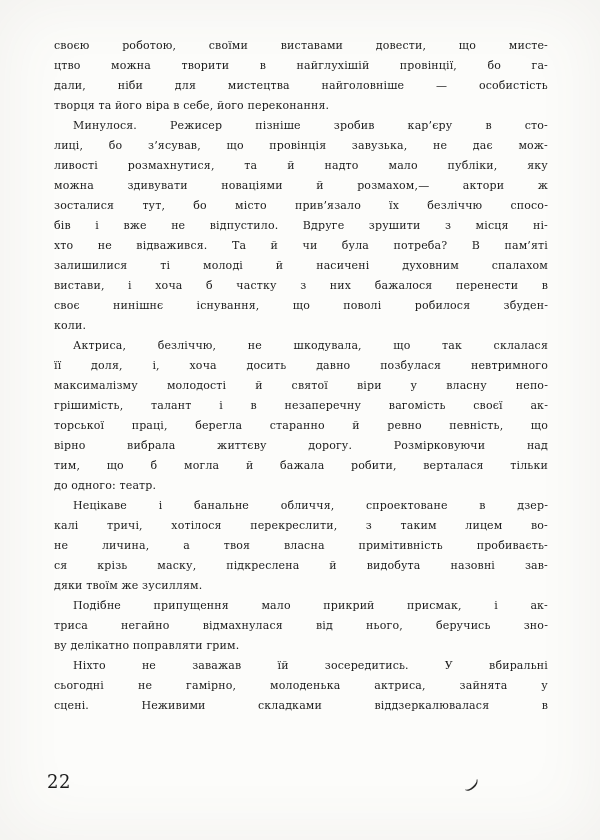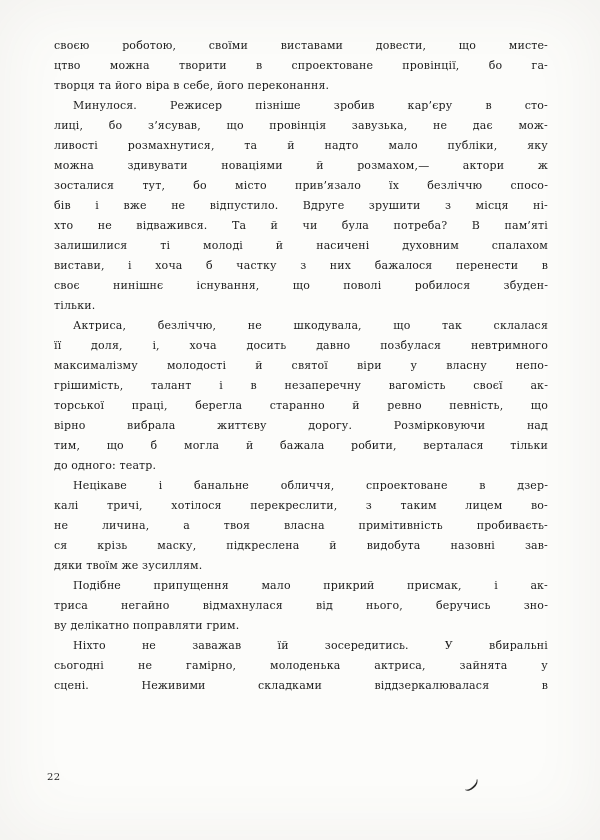--- a/index.html
+++ b/index.html
@@ -30,53 +30,54 @@
   }
   .line.plain{
     text-align-last:left;
   }
   .line.first{
     text-indent:19px;
   }
   .page-number{
     position:absolute;
     left:47px;top:771px;
-    font-size:10px;
+    font-size:18px;
     letter-spacing:.5px;
   }
   .stray{
     position:absolute;
     left:470px;top:775px;
     font-size:18px;
     transform:rotate(48deg);
     color:#2b2b2b;
   }
 </style>
 </head>
 <body>
 
 <div class="page">
   <div class="text-column">
       <div class="para">
         <div class="line">своєю роботою, своїми виставами довести, що мисте-</div>
-        <div class="line">цтво можна творити в спроектоване провінції, бо га-</div>
+        <div class="line">цтво можна творити в найглухішій провінції, бо га-</div>
+        <div class="line">дали, ніби для мистецтва найголовніше — особистість</div>
         <div class="line plain">творця та його віра в себе, його переконання.</div>
       </div>
       <div class="para">
         <div class="line first">Минулося. Режисер пізніше зробив кар’єру в сто-</div>
         <div class="line">лиці, бо з’ясував, що провінція завузька, не дає мож-</div>
         <div class="line">ливості розмахнутися, та й надто мало публіки, яку</div>
         <div class="line">можна здивувати новаціями й розмахом,— актори ж</div>
         <div class="line">зосталися тут, бо місто прив’язало їх безліччю спосо-</div>
         <div class="line">бів і вже не відпустило. Вдруге зрушити з місця ні-</div>
         <div class="line">хто не відважився. Та й чи була потреба? В пам’яті</div>
         <div class="line">залишилися ті молоді й насичені духовним спалахом</div>
         <div class="line">вистави, і хоча б частку з них бажалося перенести в</div>
         <div class="line">своє нинішнє існування, що поволі робилося збуден-</div>
-        <div class="line plain">тільки.</div>
+        <div class="line plain">коли.</div>
       </div>
       <div class="para">
         <div class="line first">Актриса, безліччю, не шкодувала, що так склалася</div>
         <div class="line">її доля, і, хоча досить давно позбулася невтримного</div>
         <div class="line">максималізму молодості й святої віри у власну непо-</div>
         <div class="line">грішимість, талант і в незаперечну вагомість своєї ак-</div>
         <div class="line">торської праці, берегла старанно й ревно певність, що</div>
         <div class="line">вірно вибрала життєву дорогу. Розмірковуючи над</div>
         <div class="line">тим, що б могла й бажала робити, верталася тільки</div>
         <div class="line plain">до одного: театр.</div>

